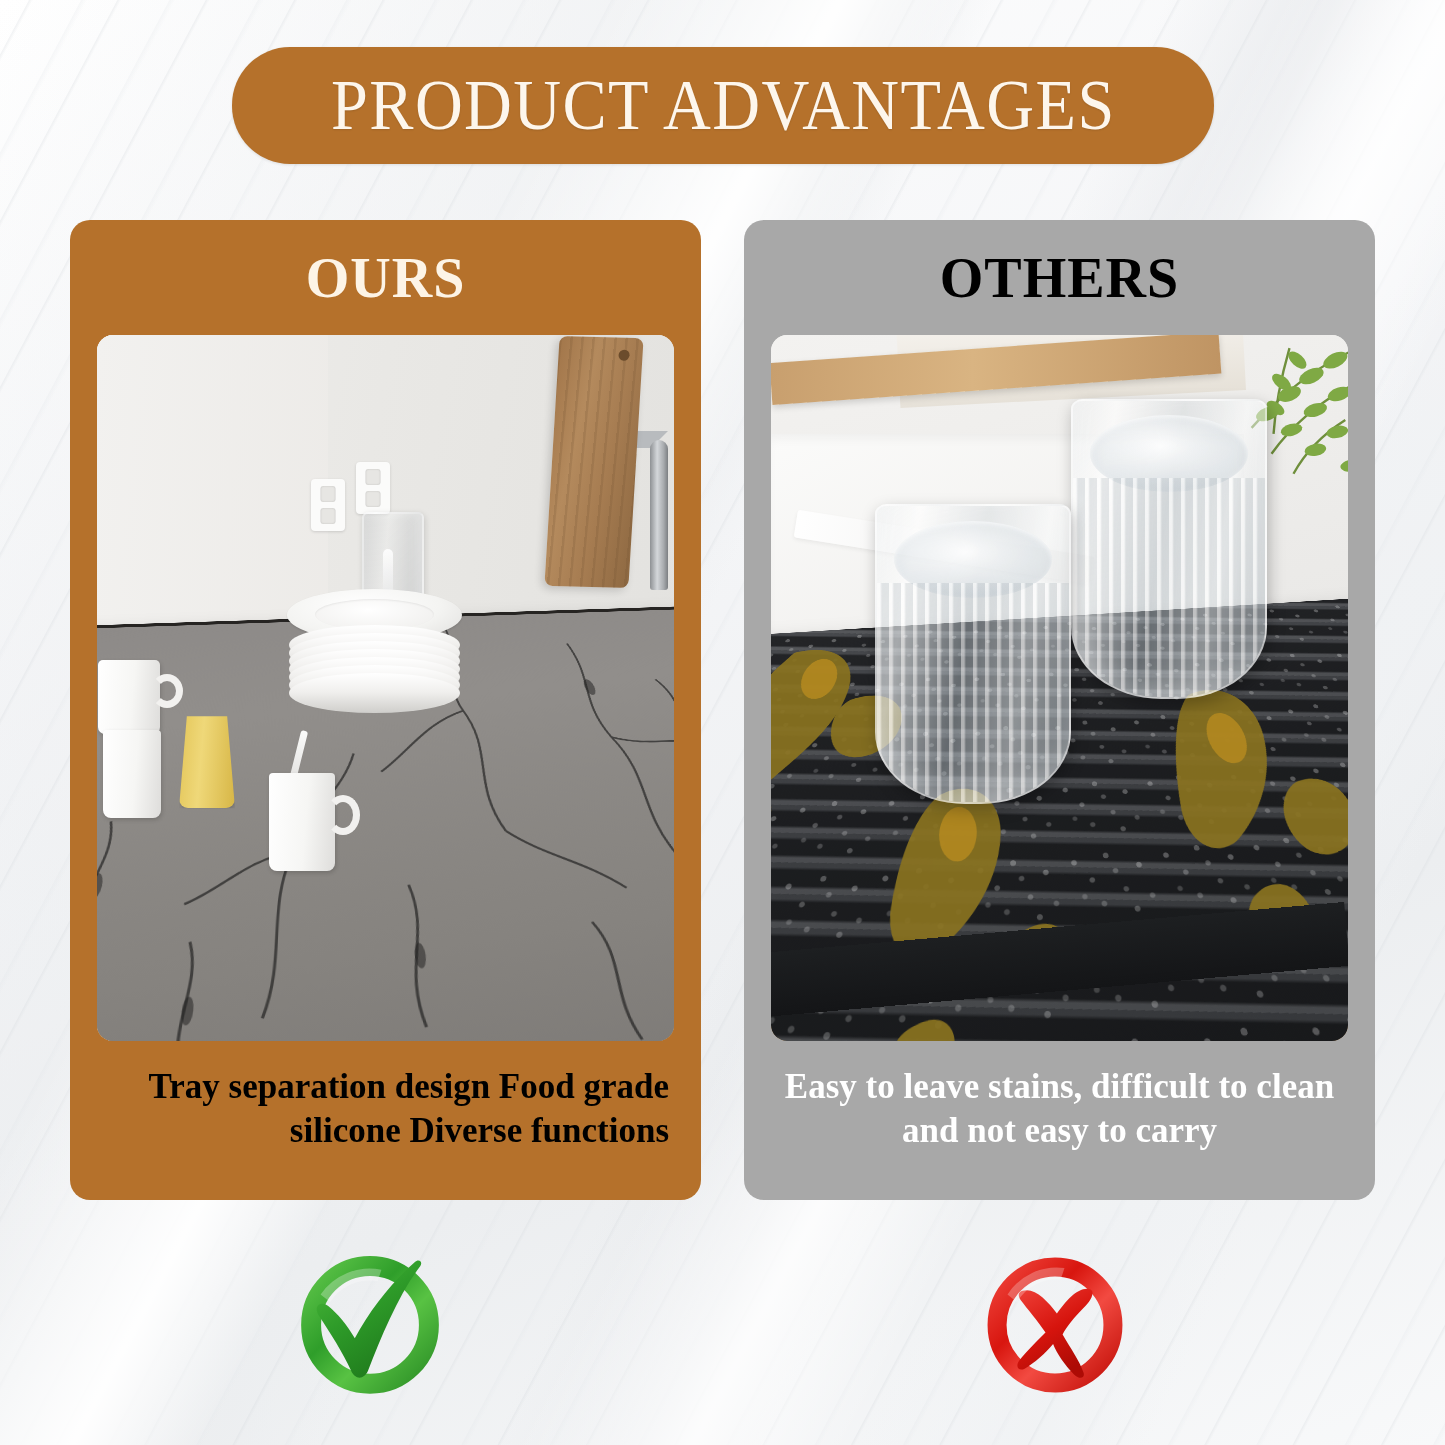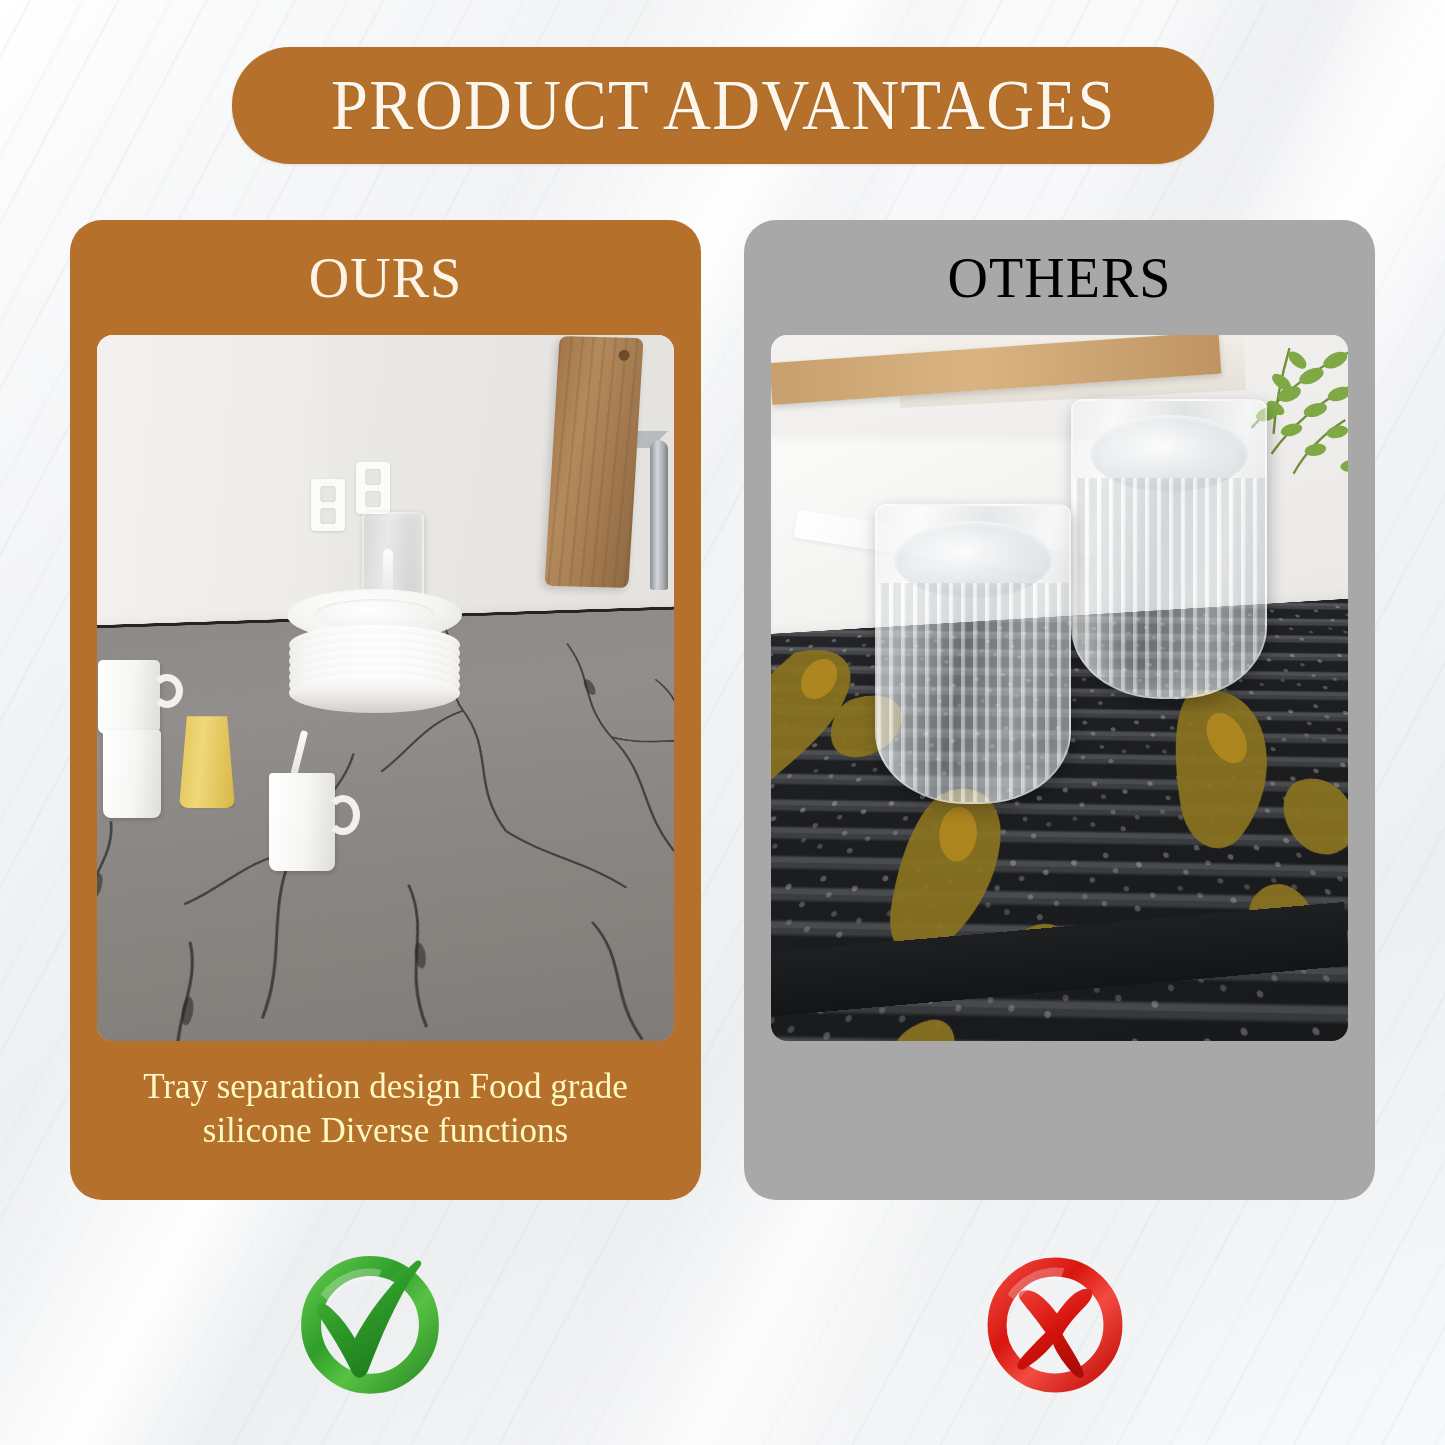--- a/index.html
+++ b/index.html
@@ -73,22 +73,23 @@
     transform: scaleX(0.92);
     text-shadow: 0 1px 2px rgba(0,0,0,0.12);
   }
 
   
   .panel {
     position: absolute;
     top: 220px;
     width: 631px;
     height: 980px;
-    border-radius: 32px;
+    border-radius: 20px;
     overflow: hidden;
+    font-weight: bold;
   }
   .panel-ours   { left: 70px;  background: #b5712b; }
   .panel-others { left: 744px; background: #a8a8a8; }
 
   .panel-heading {
     position: absolute;
     top: 0; left: 0; right: 0;
     height: 115px;
     display: flex;
     align-items: center;
@@ -115,21 +116,21 @@
   .photo-inner { position: absolute; inset: 0; }
 
   .caption {
     position: absolute;
     left: 32px;
     right: 32px;
     top: 845px;
     font-size: 35px;
     line-height: 1.26;
   }
-  .panel-ours .caption   { color: #fef9c3; text-align: center; }
+  .panel-ours .caption   { color: #000000; text-align: right; }
   .panel-others .caption { color: #ffffff; text-align: center; }
 
   
   .k-wall {
     position: absolute; left: 0; top: 0; width: 100%; height: 62%;
     background: linear-gradient(100deg, #efeeec 0%, #e9e8e5 45%, #e3e2df 100%);
   }
   .k-wall2 {
     position: absolute; left: 0; top: 0; width: 40%; height: 100%;
     background: linear-gradient(95deg, #f2f1ef 0%, #eceae7 100%);
@@ -605,20 +606,21 @@
           <div class="glass-ribs"></div>
         </div>
         <div class="glass glass-a">
           <div class="glass-base"></div>
           <div class="glass-ribs"></div>
         </div>
 
       </div>
     </div>
 
+    <div class="caption">Easy to leave stains, difficult to clean and not easy to carry</div>
   </div>
 
   <div class="badge badge-yes">
     <svg viewBox="0 0 160 160" aria-hidden="true">
       <defs>
         <linearGradient id="ringGreen" x1="0" y1="0" x2="1" y2="1">
           <stop offset="0%" stop-color="#5fc64a"></stop>
           <stop offset="38%" stop-color="#2f9e2a"></stop>
           <stop offset="62%" stop-color="#58c243"></stop>
           <stop offset="100%" stop-color="#2c8f26"></stop>

